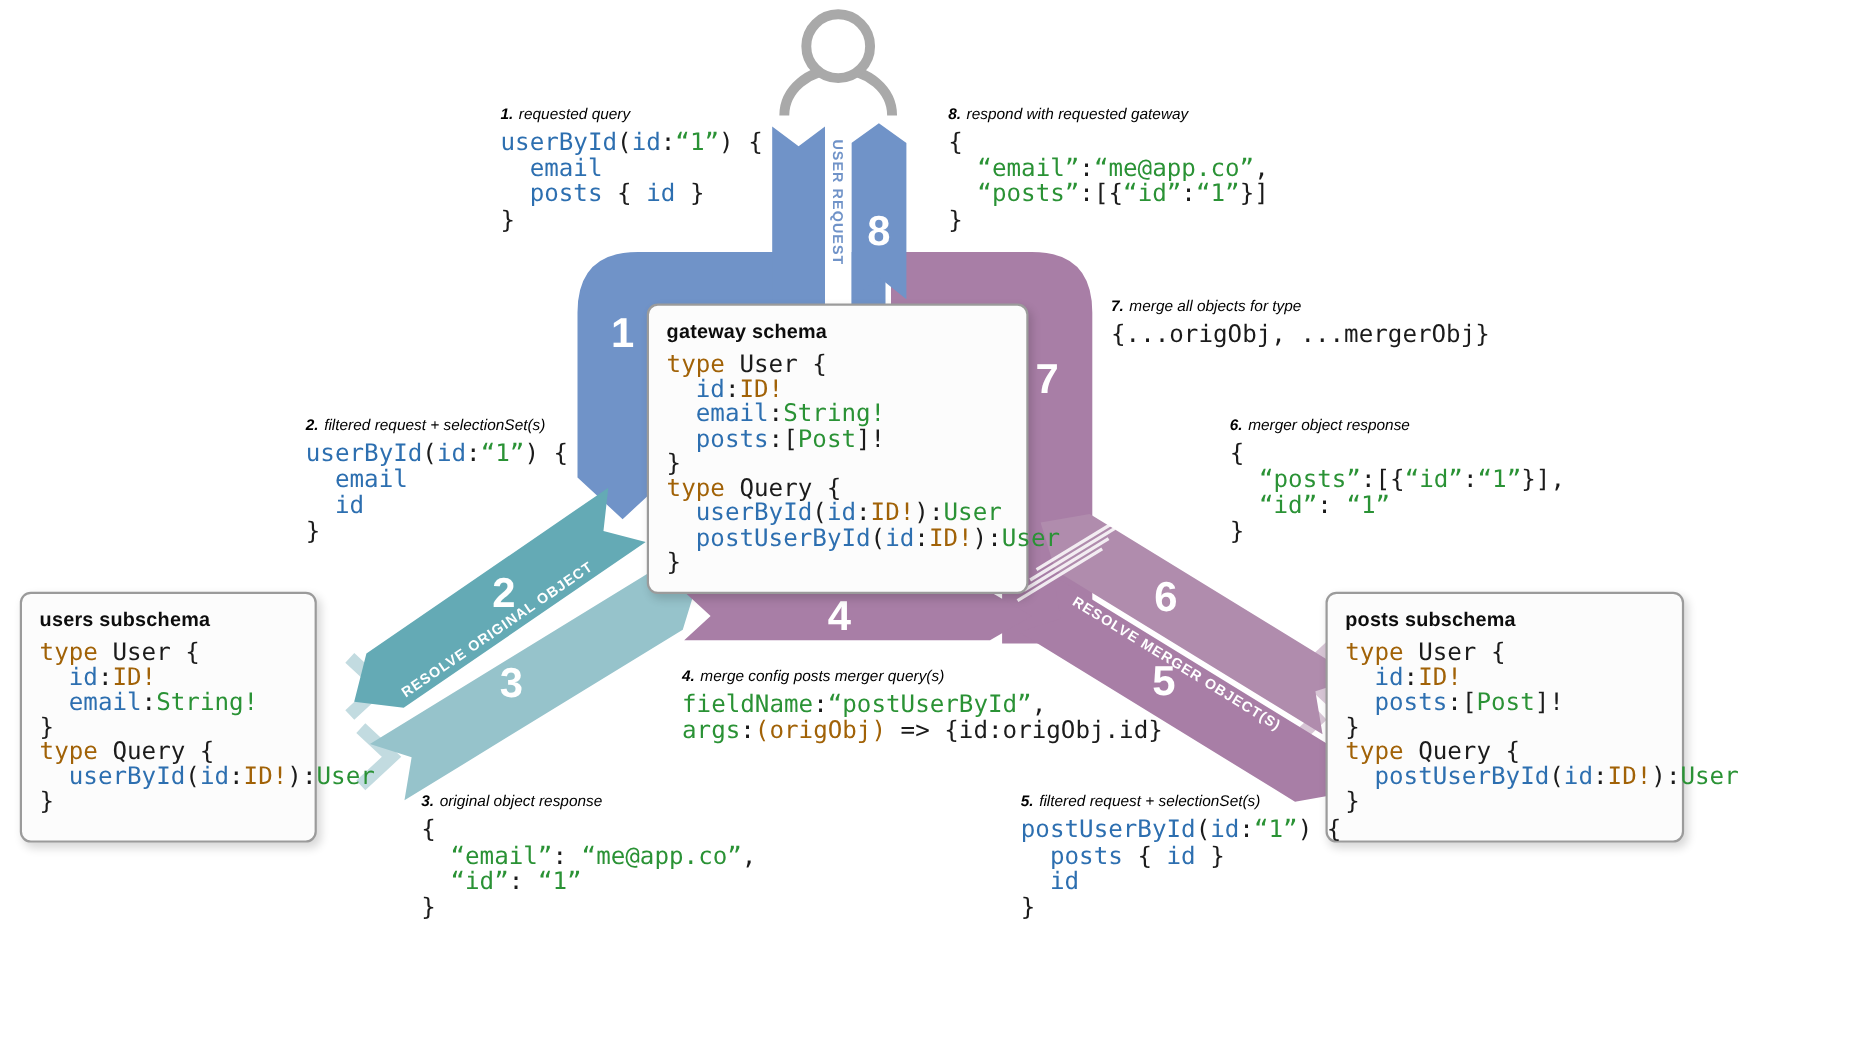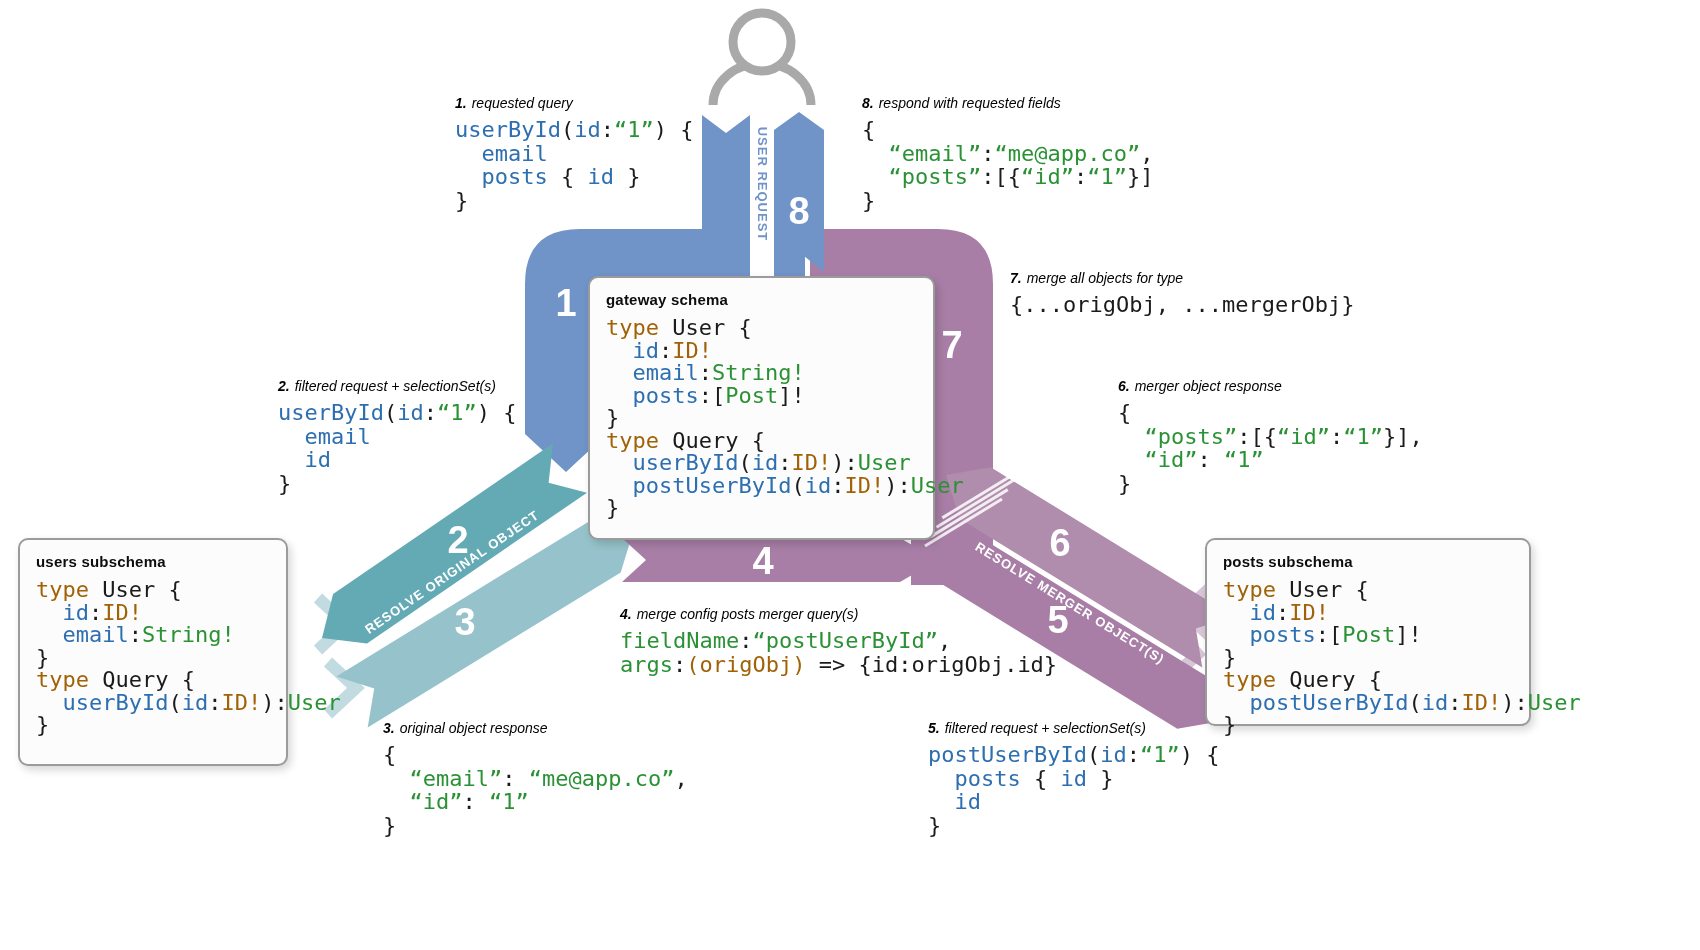--- a/index.html
+++ b/index.html
@@ -2,21 +2,21 @@
 <html><head>
 <meta charset="utf-8">
 <style>
   *{margin:0;padding:0;box-sizing:border-box}
   html,body{background:#fff}
   body{font-family:"Liberation Sans",sans-serif}
   #canvas{position:relative;width:1700px;height:950px;background:#fff;overflow:hidden}
   #diagram-svg{position:absolute;left:0;top:0}
   .box{position:absolute;background:#fcfcfc;border:2px solid #9b9b9b;border-radius:10px;
        box-shadow:3px 4px 9px rgba(0,0,0,.16);padding:13px 16px;z-index:2}
-  .box-title{font-size:15px;font-weight:bold;color:#0d0d0d;margin-bottom:9px;letter-spacing:.2px}
+  .box-title{font-size:18px;font-weight:bold;color:#0d0d0d;margin-bottom:9px;letter-spacing:.2px}
   .code{font-family:"DejaVu Sans Mono","Liberation Mono",monospace;font-size:22px;line-height:23.5px;white-space:pre;color:#1b1b1b}
   .box .code{line-height:22.5px}
   .cl{white-space:pre}
   .tok-k{color:#a16207}
   .tok-b{color:#2d6fb0}
   .tok-g{color:#2a9235}
   .tok-p{color:#1b1b1b}
   .annotation{position:absolute;z-index:2}
   .ann-heading{font-size:14px;font-style:italic;color:#000;margin-bottom:7px}
   .ann-num{font-weight:bold;margin-right:5px}
@@ -80,32 +80,32 @@
   <div class="box" style="left:588px;top:276px;width:347px;height:264px">
     <div class="box-title">gateway schema</div>
     <div class="code"><div class="cl"><span class="tok-k">type</span><span class="tok-p"> User {</span></div><div class="cl"><span class="tok-p">  </span><span class="tok-b">id</span><span class="tok-p">:</span><span class="tok-k">ID!</span></div><div class="cl"><span class="tok-p">  </span><span class="tok-b">email</span><span class="tok-p">:</span><span class="tok-g">String!</span></div><div class="cl"><span class="tok-p">  </span><span class="tok-b">posts</span><span class="tok-p">:[</span><span class="tok-g">Post</span><span class="tok-p">]!</span></div><div class="cl"><span class="tok-p">}</span></div><div class="cl"><span class="tok-k">type</span><span class="tok-p"> Query {</span></div><div class="cl"><span class="tok-p">  </span><span class="tok-b">userById</span><span class="tok-p">(</span><span class="tok-b">id</span><span class="tok-p">:</span><span class="tok-k">ID!</span><span class="tok-p">):</span><span class="tok-g">User</span></div><div class="cl"><span class="tok-p">  </span><span class="tok-b">postUserById</span><span class="tok-p">(</span><span class="tok-b">id</span><span class="tok-p">:</span><span class="tok-k">ID!</span><span class="tok-p">):</span><span class="tok-g">User</span></div><div class="cl"><span class="tok-p">}</span></div></div>
   </div>
 
   <div class="box" style="left:18px;top:538px;width:270px;height:228px">
     <div class="box-title">users subschema</div>
     <div class="code"><div class="cl"><span class="tok-k">type</span><span class="tok-p"> User {</span></div><div class="cl"><span class="tok-p">  </span><span class="tok-b">id</span><span class="tok-p">:</span><span class="tok-k">ID!</span></div><div class="cl"><span class="tok-p">  </span><span class="tok-b">email</span><span class="tok-p">:</span><span class="tok-g">String!</span></div><div class="cl"><span class="tok-p">}</span></div><div class="cl"><span class="tok-k">type</span><span class="tok-p"> Query {</span></div><div class="cl"><span class="tok-p">  </span><span class="tok-b">userById</span><span class="tok-p">(</span><span class="tok-b">id</span><span class="tok-p">:</span><span class="tok-k">ID!</span><span class="tok-p">):</span><span class="tok-g">User</span></div><div class="cl"><span class="tok-p">}</span></div></div>
   </div>
 
-  <div class="box" style="left:1205px;top:538px;width:326px;height:188px">
+  <div class="box" style="left:1205px;top:538px;width:326px;height:228px">
     <div class="box-title">posts subschema</div>
     <div class="code"><div class="cl"><span class="tok-k">type</span><span class="tok-p"> User {</span></div><div class="cl"><span class="tok-p">  </span><span class="tok-b">id</span><span class="tok-p">:</span><span class="tok-k">ID!</span></div><div class="cl"><span class="tok-p">  </span><span class="tok-b">posts</span><span class="tok-p">:[</span><span class="tok-g">Post</span><span class="tok-p">]!</span></div><div class="cl"><span class="tok-p">}</span></div><div class="cl"><span class="tok-k">type</span><span class="tok-p"> Query {</span></div><div class="cl"><span class="tok-p">  </span><span class="tok-b">postUserById</span><span class="tok-p">(</span><span class="tok-b">id</span><span class="tok-p">:</span><span class="tok-k">ID!</span><span class="tok-p">):</span><span class="tok-g">User</span></div><div class="cl"><span class="tok-p">}</span></div></div>
   </div>
 
   <div class="annotation" style="left:455px;top:95px">
     <div class="ann-heading"><span class="ann-num">1.</span><span>requested query</span></div>
     <div class="code"><div class="cl"><span class="tok-b">userById</span><span class="tok-p">(</span><span class="tok-b">id</span><span class="tok-p">:</span><span class="tok-g">“1”</span><span class="tok-p">) {</span></div><div class="cl"><span class="tok-p">  </span><span class="tok-b">email</span></div><div class="cl"><span class="tok-p">  </span><span class="tok-b">posts</span><span class="tok-p"> { </span><span class="tok-b">id</span><span class="tok-p"> }</span></div><div class="cl"><span class="tok-p">}</span></div></div>
   </div>
 
   <div class="annotation" style="left:862px;top:95px">
-    <div class="ann-heading"><span class="ann-num">8.</span><span>respond with requested fields</span></div>
+    <div class="ann-heading"><span class="ann-num">8.</span><span>respond with requested gateway</span></div>
     <div class="code"><div class="cl"><span class="tok-p">{</span></div><div class="cl"><span class="tok-p">  </span><span class="tok-g">“email”</span><span class="tok-p">:</span><span class="tok-g">“me@app.co”</span><span class="tok-p">,</span></div><div class="cl"><span class="tok-p">  </span><span class="tok-g">“posts”</span><span class="tok-p">:[{</span><span class="tok-g">“id”</span><span class="tok-p">:</span><span class="tok-g">“1”</span><span class="tok-p">}]</span></div><div class="cl"><span class="tok-p">}</span></div></div>
   </div>
 
   <div class="annotation" style="left:1010px;top:270px">
     <div class="ann-heading"><span class="ann-num">7.</span><span>merge all objects for type</span></div>
     <div class="code"><div class="cl"><span class="tok-p">{...origObj, ...mergerObj}</span></div></div>
   </div>
 
   <div class="annotation" style="left:1118px;top:378px">
     <div class="ann-heading"><span class="ann-num">6.</span><span>merger object response</span></div>

